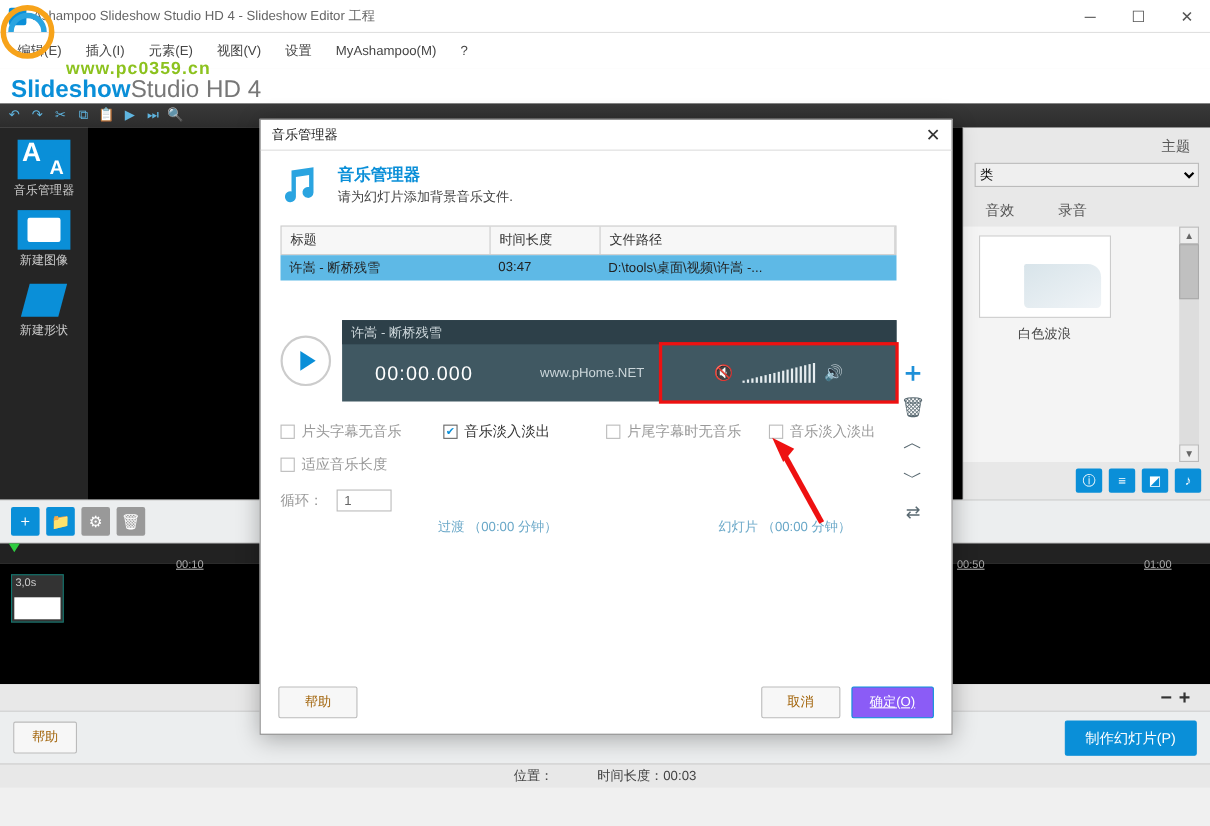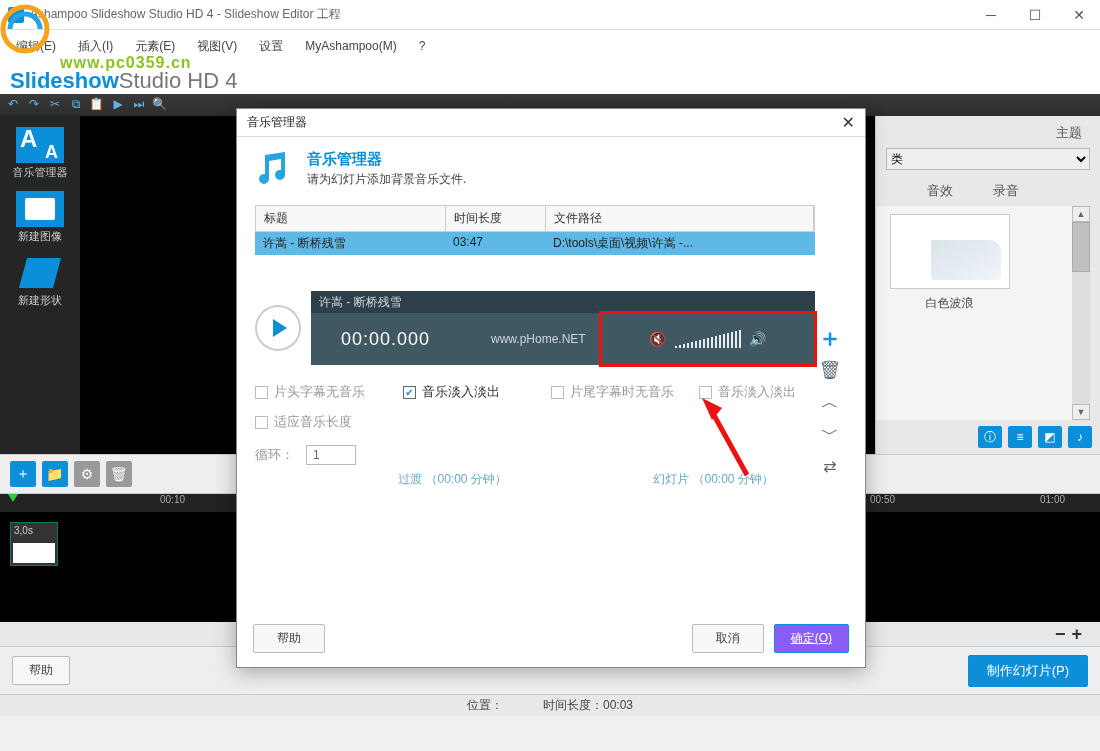--- a/index.html
+++ b/index.html
@@ -46,21 +46,21 @@
 .shape-icon::before { content:""; position:absolute; width:34px; height:30px; background:#0a8fd8; left:7px; top:3px; transform:skewX(-15deg); }
 
 .centerarea { flex: 1; background: #000; position: relative; }
 
 
 .rightpanel { width: 225px; background: #e8e8e8; border-left: 1px solid #ccc; display:flex; flex-direction:column; }
 .rp-head { display:flex; justify-content:flex-end; padding: 8px 18px 6px; }
 .rp-head .title { color:#555; font-size:13px; }
 .rp-drop { margin: 0 10px 6px; }
 .rp-drop select { width:100%; height:22px; font-size:12px; border:1px solid #bbb; }
-.rp-tabs { display:flex; gap:40px; padding: 6px 20px; margin-left: 31px; }
+.rp-tabs { display:flex; gap:40px; padding: 6px 20px; }
 .rp-tab { color:#555; font-size:13px; }
 .rp-body { flex:1; background:#f4f4f4; margin:0 10px 0 0; padding:8px 6px; display:flex; position:relative; }
 .rp-thumb { width:135px; text-align:center; }
 .rp-thumb .timg { width:120px; height:75px; background:#fff; border:1px solid #ccc; margin:0 auto 6px; position:relative; overflow:hidden; }
 .rp-thumb .timg::before { content:""; position:absolute; right:8px; bottom:8px; width:70px; height:40px; background:linear-gradient(150deg,#d8e4ea,#f0f4f7); border-radius:2px 12px 4px 4px; }
 .rp-thumb .tname { color:#444; font-size:12px; }
 .rp-scroll { width:18px; background:#ddd; position:absolute; right:0; top:0; bottom:0; }
 .rp-scroll .up,.rp-scroll .dn { height:16px; background:#eee; border:1px solid #bbb; text-align:center; font-size:9px; color:#666; line-height:14px;}
 .rp-scroll .dn{ position:absolute; bottom:0; width:100%;}
 .rp-scroll .thb{ position:absolute; top:16px; width:100%; height:50px; background:#c0c0c0; border:1px solid #aaa;}
@@ -68,35 +68,35 @@
 .rp-footer { display:flex; gap:6px; justify-content:flex-end; padding:6px 8px; }
 .rp-fb { width:24px; height:22px; background:#0a8fd8; border-radius:2px; display:flex; align-items:center; justify-content:center; color:#fff; font-size:12px; }
 
 
 .midbar { height:40px; background:#eceeef; border-top:1px solid #ccc; border-bottom:1px solid #ccc; display:flex; align-items:center; padding:0 10px; gap:6px;}
 .midbtn { width:26px; height:26px; background:#0a8fd8; border-radius:2px; color:#fff; display:flex; align-items:center; justify-content:center; font-size:14px; }
 .midbtn.grey { background:#999; }
 
 
 .ruler { height:18px; background:#222; position:relative; color:#aaa; font-size:10px; }
-.ruler .mark { position:absolute; top:0; }
+.ruler .mark { position:absolute; top:14px;text-decoration:underline; }
 .ruler .ph { position:absolute; left:8px; top:0; width:8px; height:8px; border-left:5px solid transparent; border-right:5px solid transparent; border-top:8px solid #2ecc40; }
 
 
 .timeline { height:110px; background:#000; padding:10px; }
 .clip { width:48px; height:44px; background:#333; border:1px solid #0f766e; position:relative; }
 .clip .dur { position:absolute; top:2px; left:3px; color:#ccc; font-size:10px; }
 .clip .body { position:absolute; bottom:2px; left:2px; right:2px; height:20px; background:#fff; }
 
 
 .zoom { height:24px; background:#e8e8e8; display:flex; justify-content:flex-end; align-items:center; padding-right:18px; gap:6px; color:#333; font-size:18px; font-weight:bold; }
 
 
 .bottombar { height:48px; background:#eceeef; display:flex; align-items:center; padding:0 12px; justify-content:space-between; border-top:1px solid #ccc;}
-.btn { padding:5px 16px; background:#f7f7f7; border:1px solid #bbb; font-size:12px; color:#404040; border-radius:2px; }
+.btn { padding:5px 16px; background:#f7f7f7; border:1px solid #bbb; font-size:12px; color:#a16207; border-radius:2px; }
 .btn.primary { background:#0a8fd8; color:#fff; border-color:#0a8fd8; padding:6px 18px; font-size:13px; }
 
 
 .statusbar { height:22px; background:#e8e8e8; border-top:1px solid #ccc; display:flex; align-items:center; justify-content:center; gap:40px; font-size:12px; color:#444;}
 
 
 .modal { position:absolute; left:236px; top:108px; width:630px; height:560px; background:#fff; border:1px solid #888; box-shadow:0 4px 20px rgba(0,0,0,.3); z-index:100; display:flex; flex-direction:column;}
 .m-title { height:28px; display:flex; align-items:center; padding:0 10px; font-size:12px; color:#222; border-bottom:1px solid #ddd;}
 .m-title .close { margin-left:auto; font-size:16px; color:#333; }
 .m-head { display:flex; align-items:center; padding:10px 14px 14px; gap:12px; }

